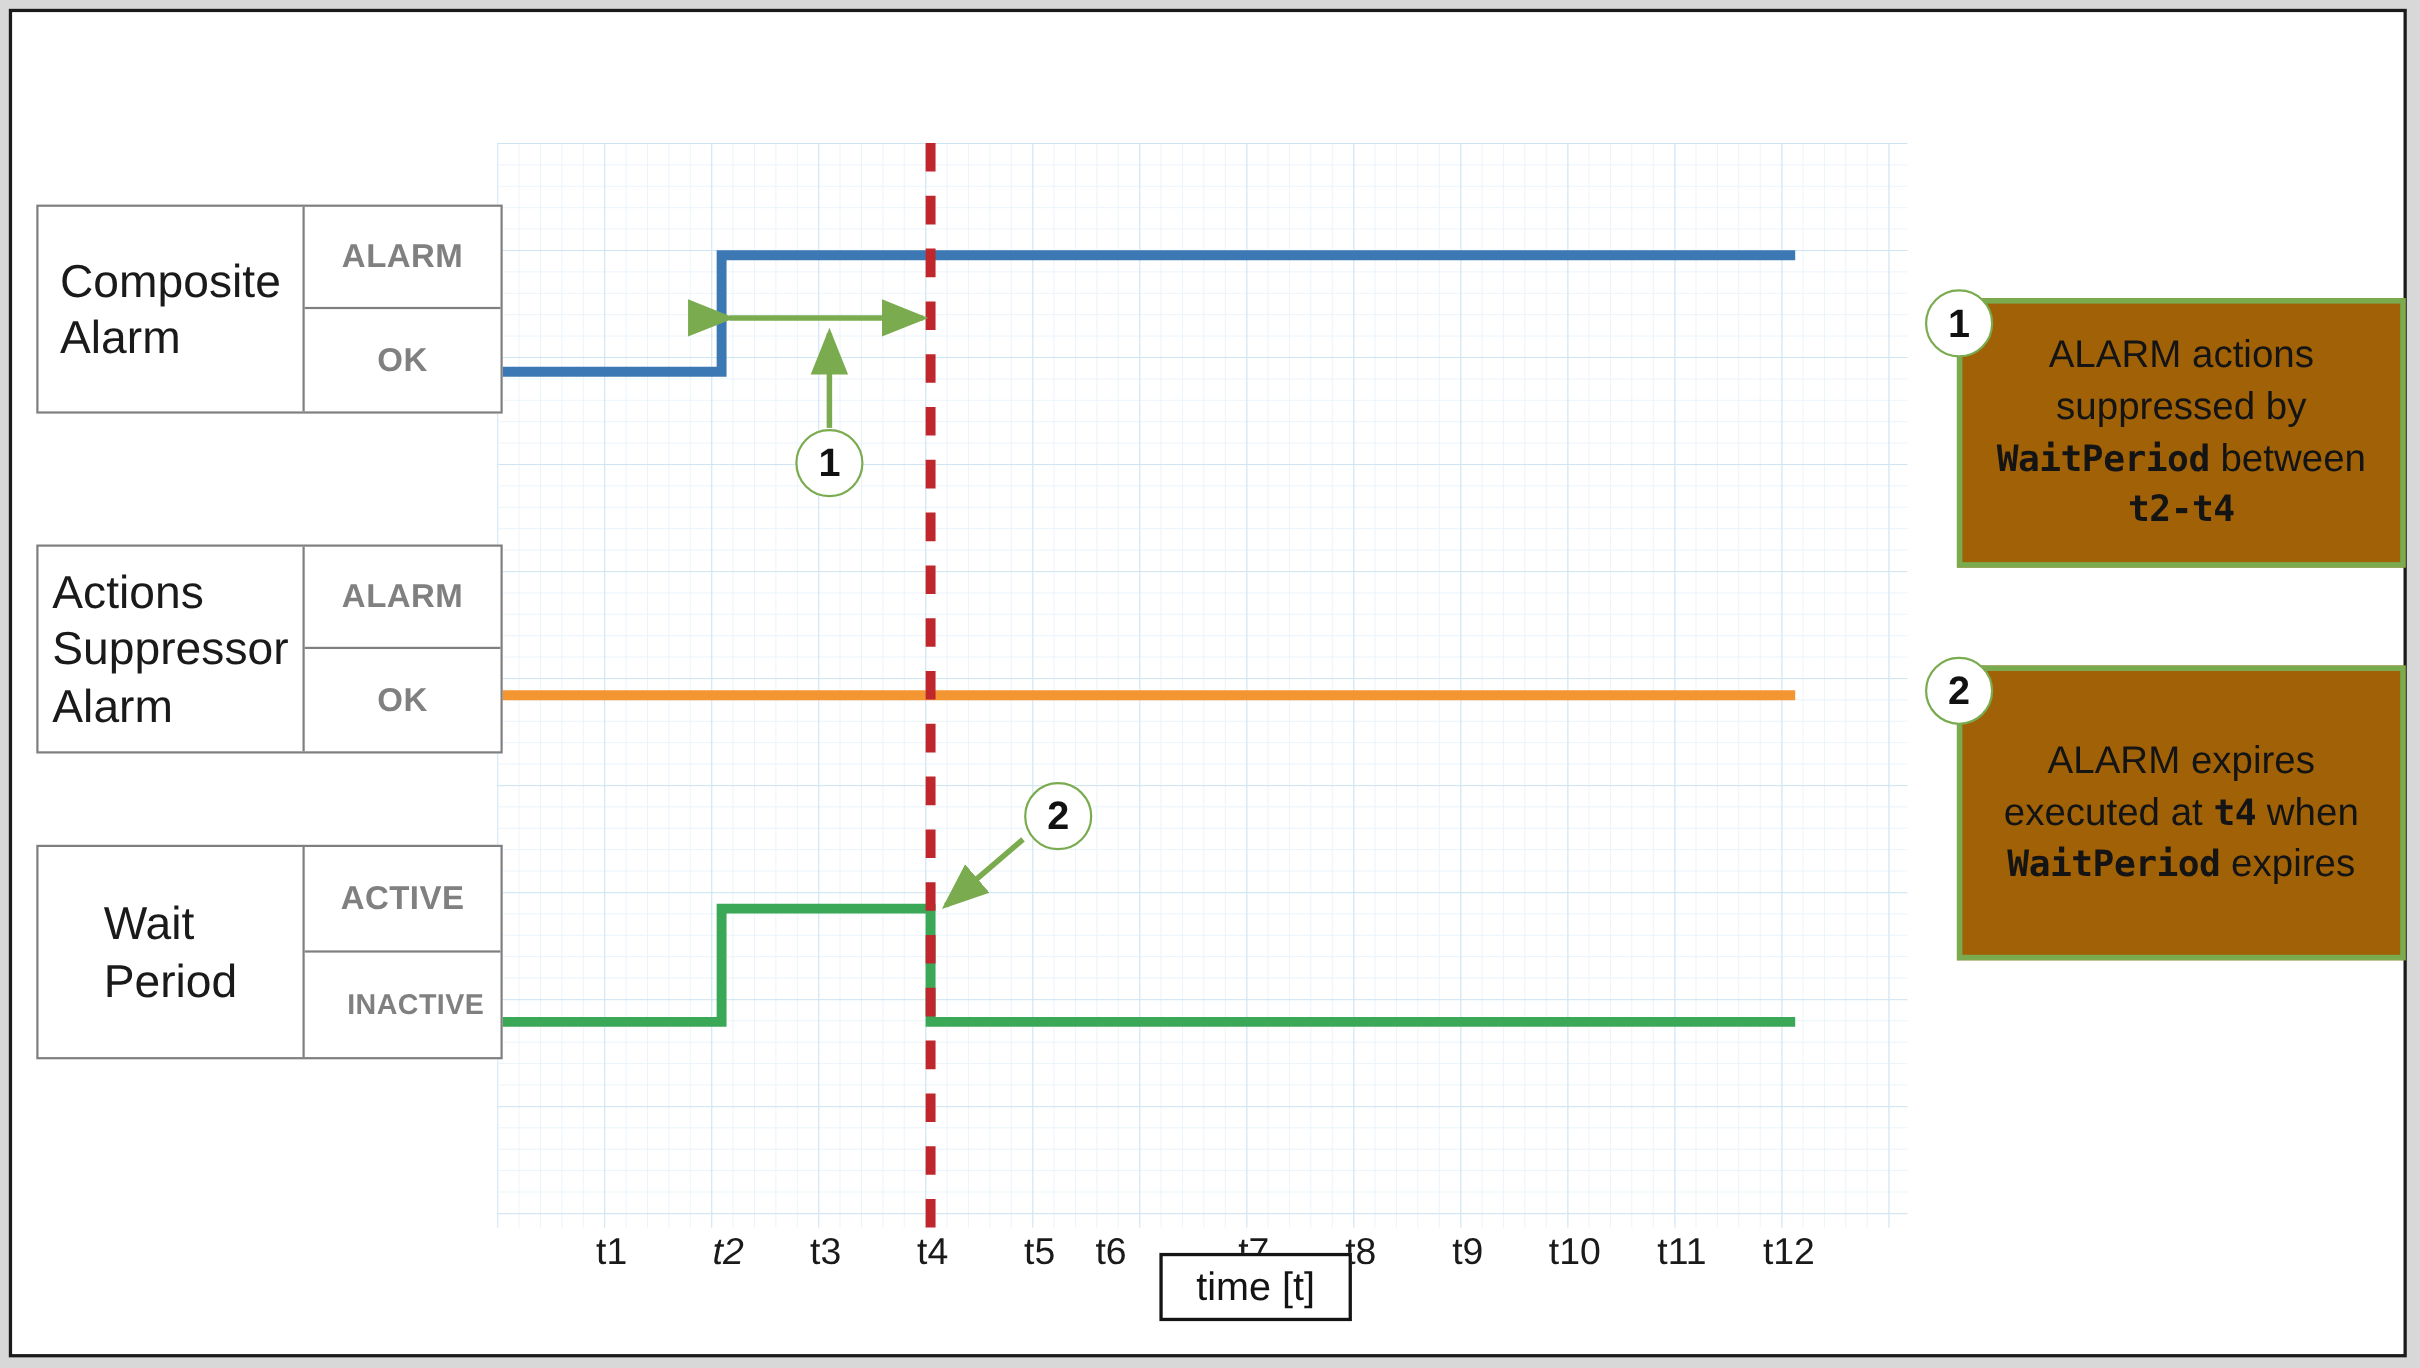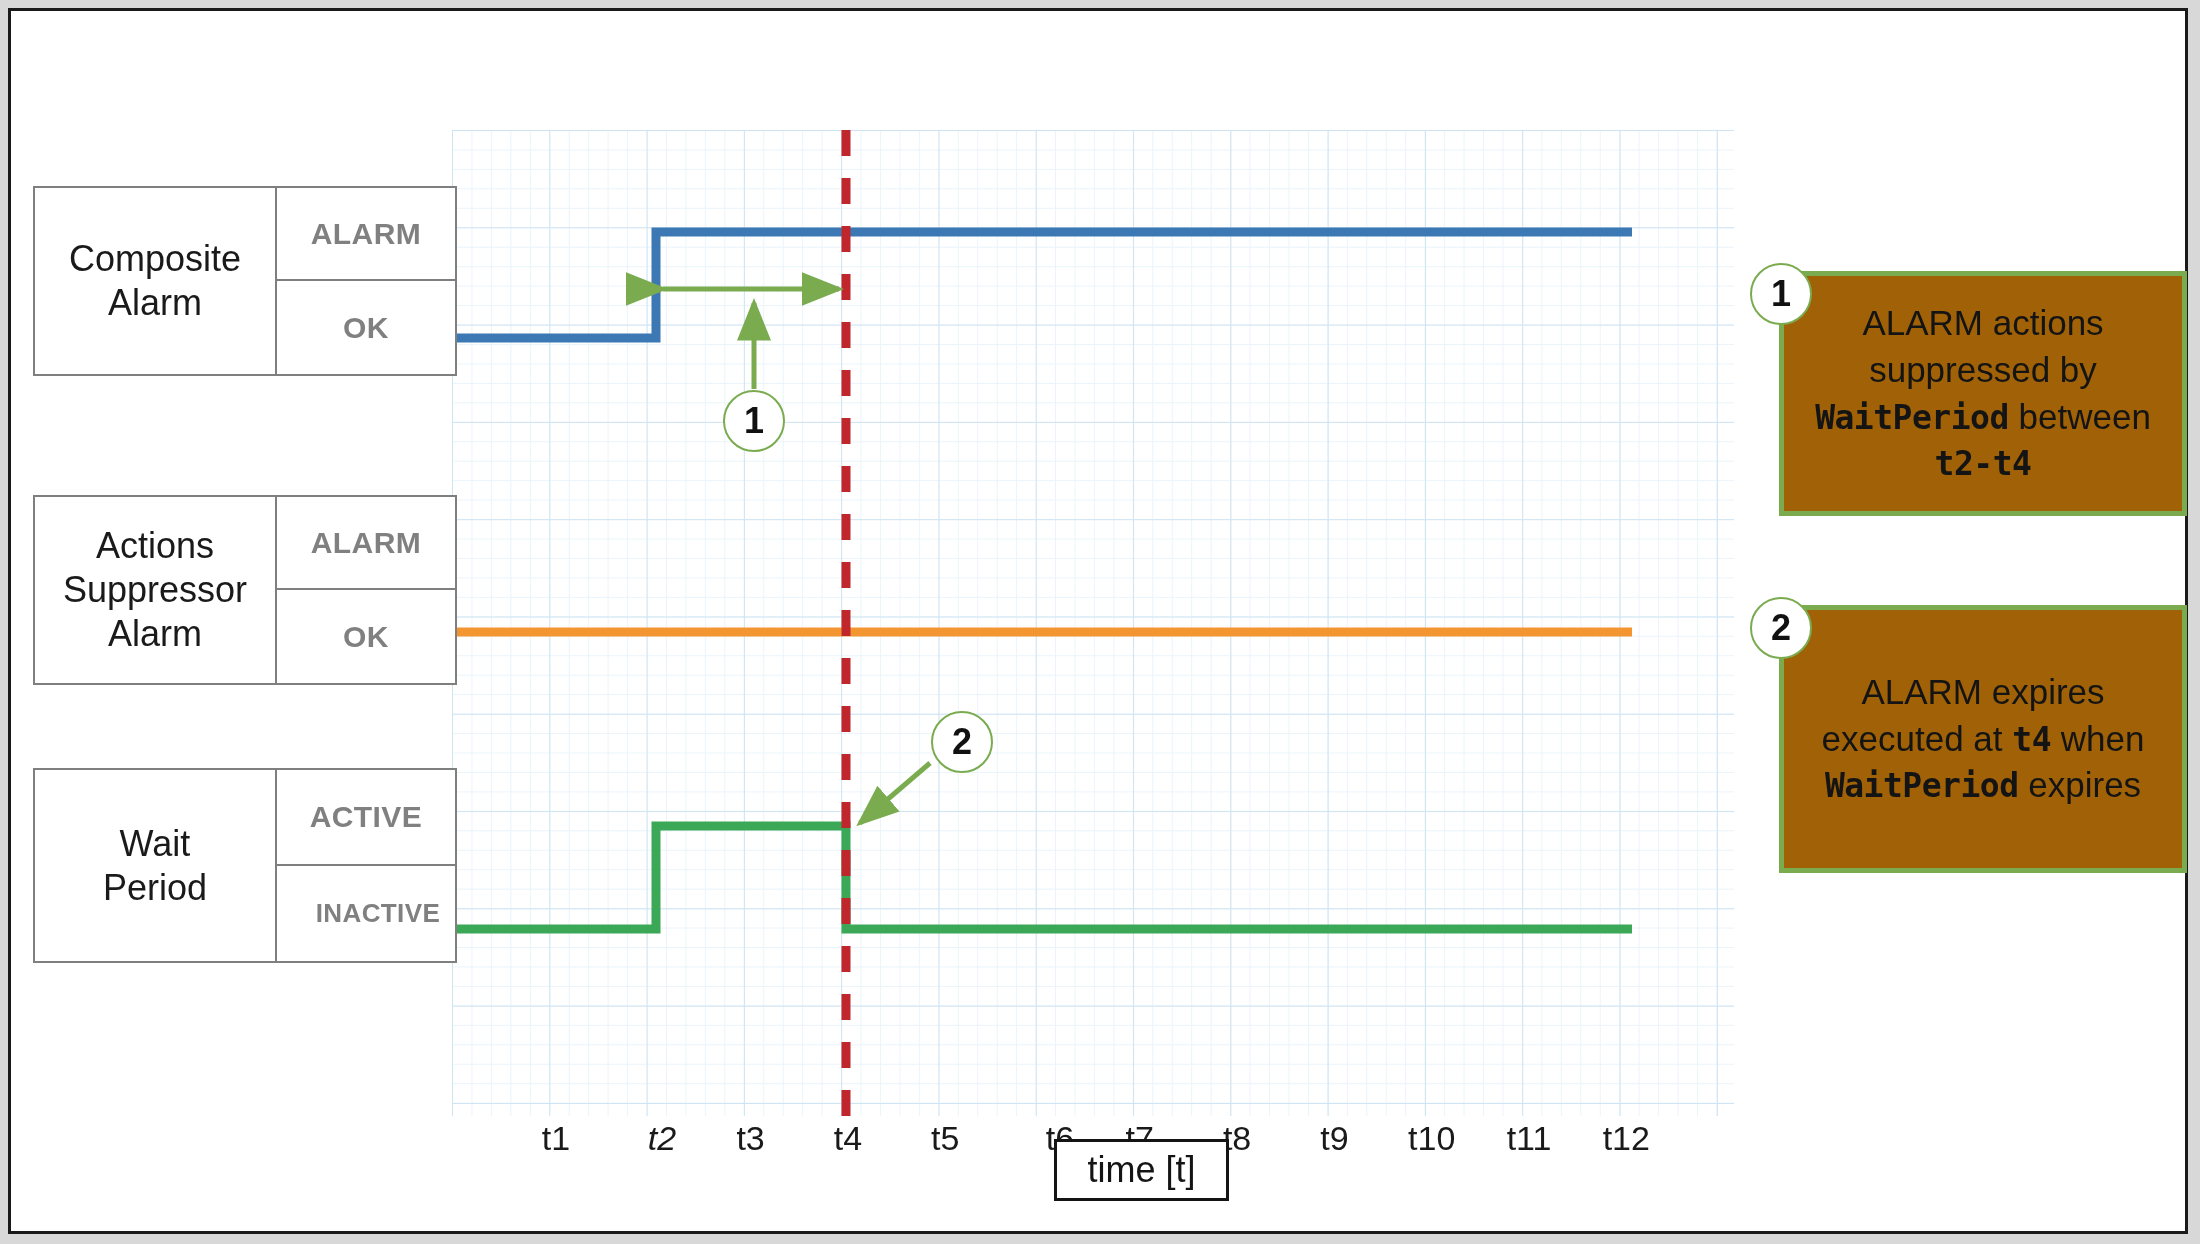--- a/index.html
+++ b/index.html
@@ -60,22 +60,21 @@
     display: flex;
     border: 2px solid #7f7f7f;
     box-sizing: border-box;
     background: #fff;
   }
   .row-name {
     width: 243px;
     display: flex;
     align-items: center;
     justify-content: center;
-    text-align: center;
-    font-size: 36px;
+    font-size: 42px;
     color: #1a1a1a;
     line-height: 1.22;
     border-right: 2px solid #7f7f7f;
     box-sizing: border-box;
     padding: 4px;
   }
   .row-states {
     width: 179px;
     display: flex;
     flex-direction: column;
@@ -271,21 +270,21 @@
 
     <div class="badge" id="badge-plot1">1</div>
     <div class="badge" id="badge-plot2">2</div>
 
     <div id="tick-row">
         <span class="tick-label" style="left: 104px;">t1</span>
         <span class="tick-label" style="left: 210px; font-style: italic;">t2</span>
         <span class="tick-label" style="left: 298.6px;">t3</span>
         <span class="tick-label" style="left: 395.9px;">t4</span>
         <span class="tick-label" style="left: 493.2px;">t5</span>
-        <span class="tick-label" style="left: 608px;">t6</span>
+        <span class="tick-label" style="left: 558px;">t6</span>
         <span class="tick-label" style="left: 687.8px;">t7</span>
         <span class="tick-label" style="left: 785.1px;">t8</span>
         <span class="tick-label" style="left: 882.4px;">t9</span>
         <span class="tick-label" style="left: 979.7px;">t10</span>
         <span class="tick-label" style="left: 1077px;">t11</span>
         <span class="tick-label" style="left: 1174.3px;">t12</span>
       </div>
 
     <div id="time-box">time [t]</div>
 

